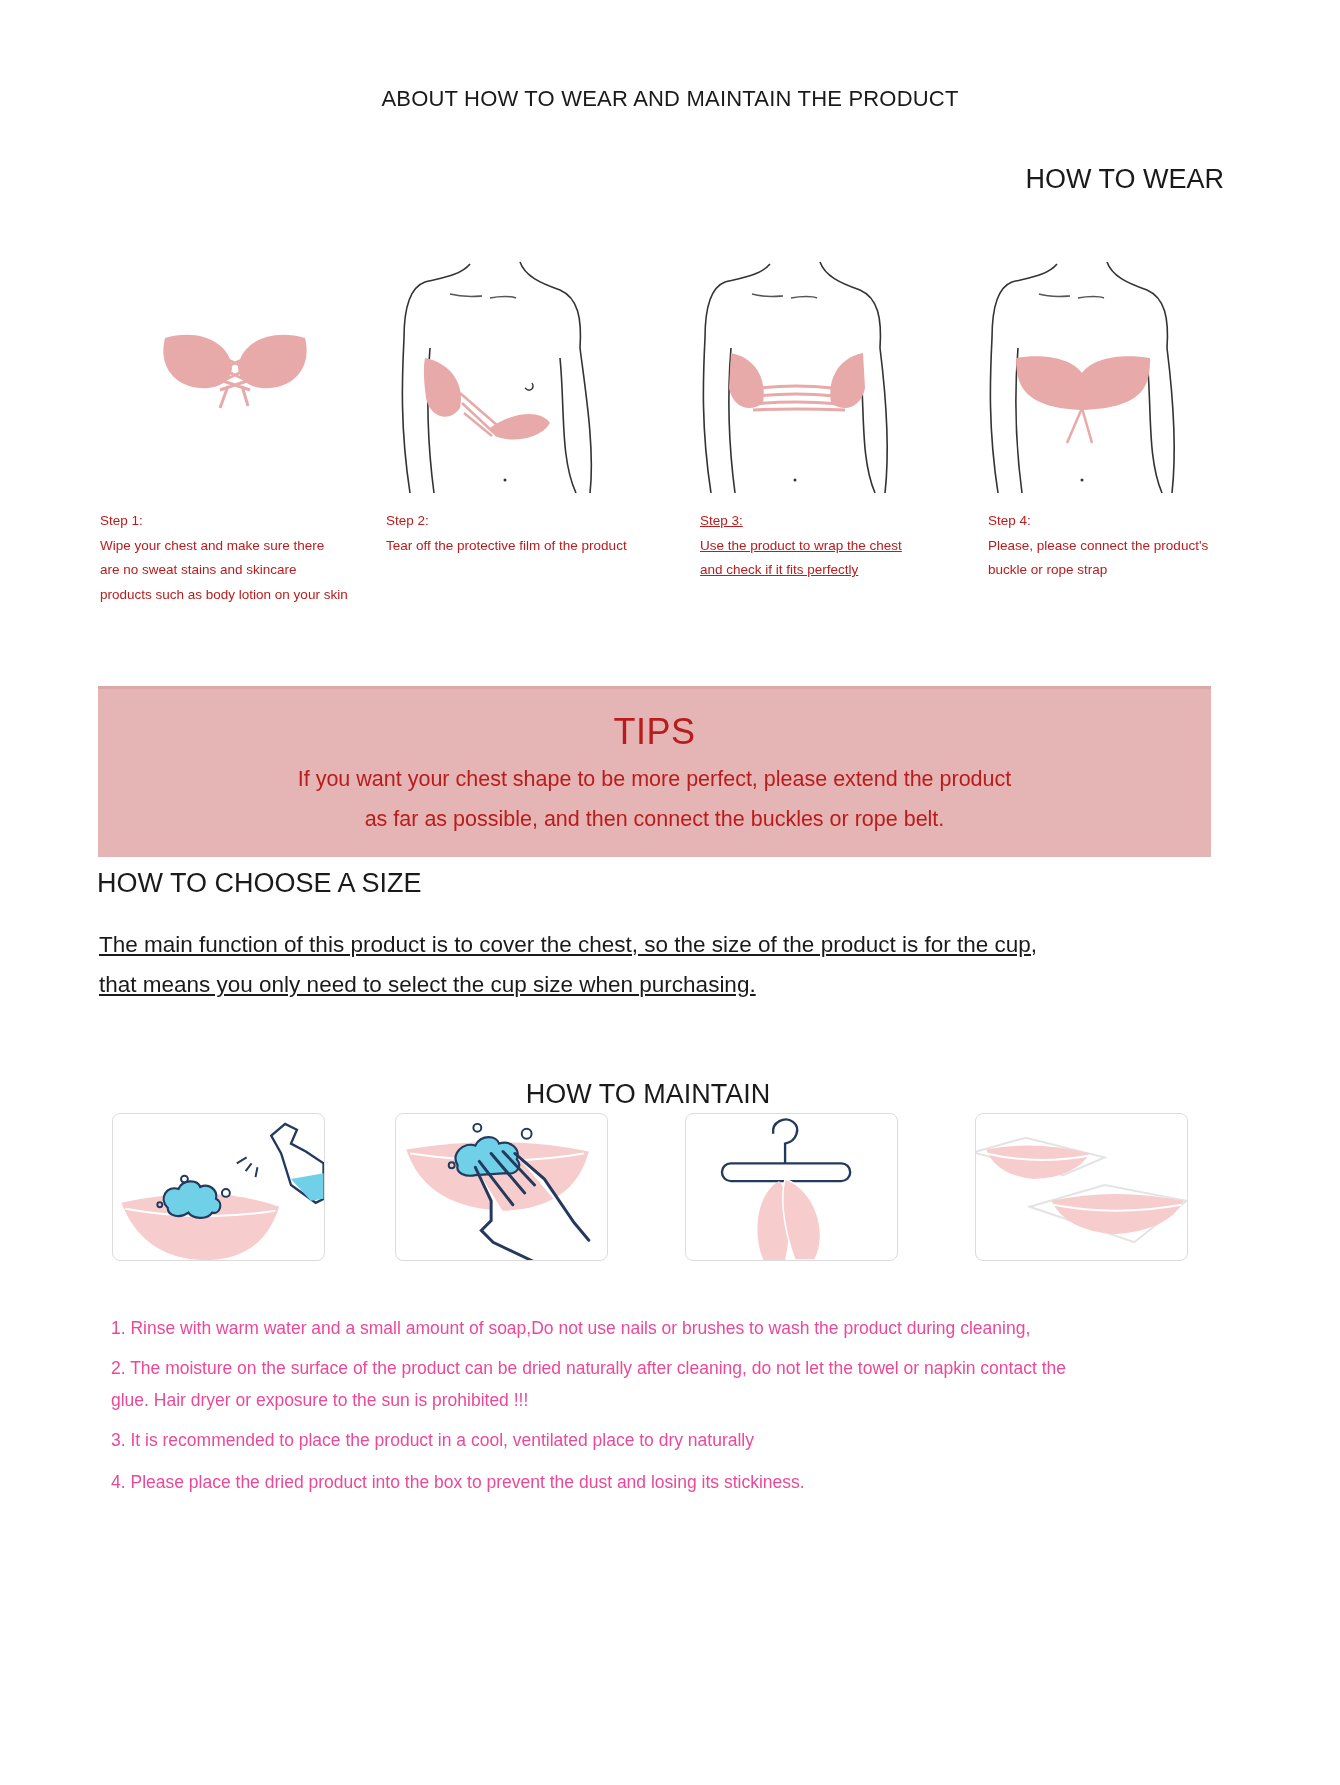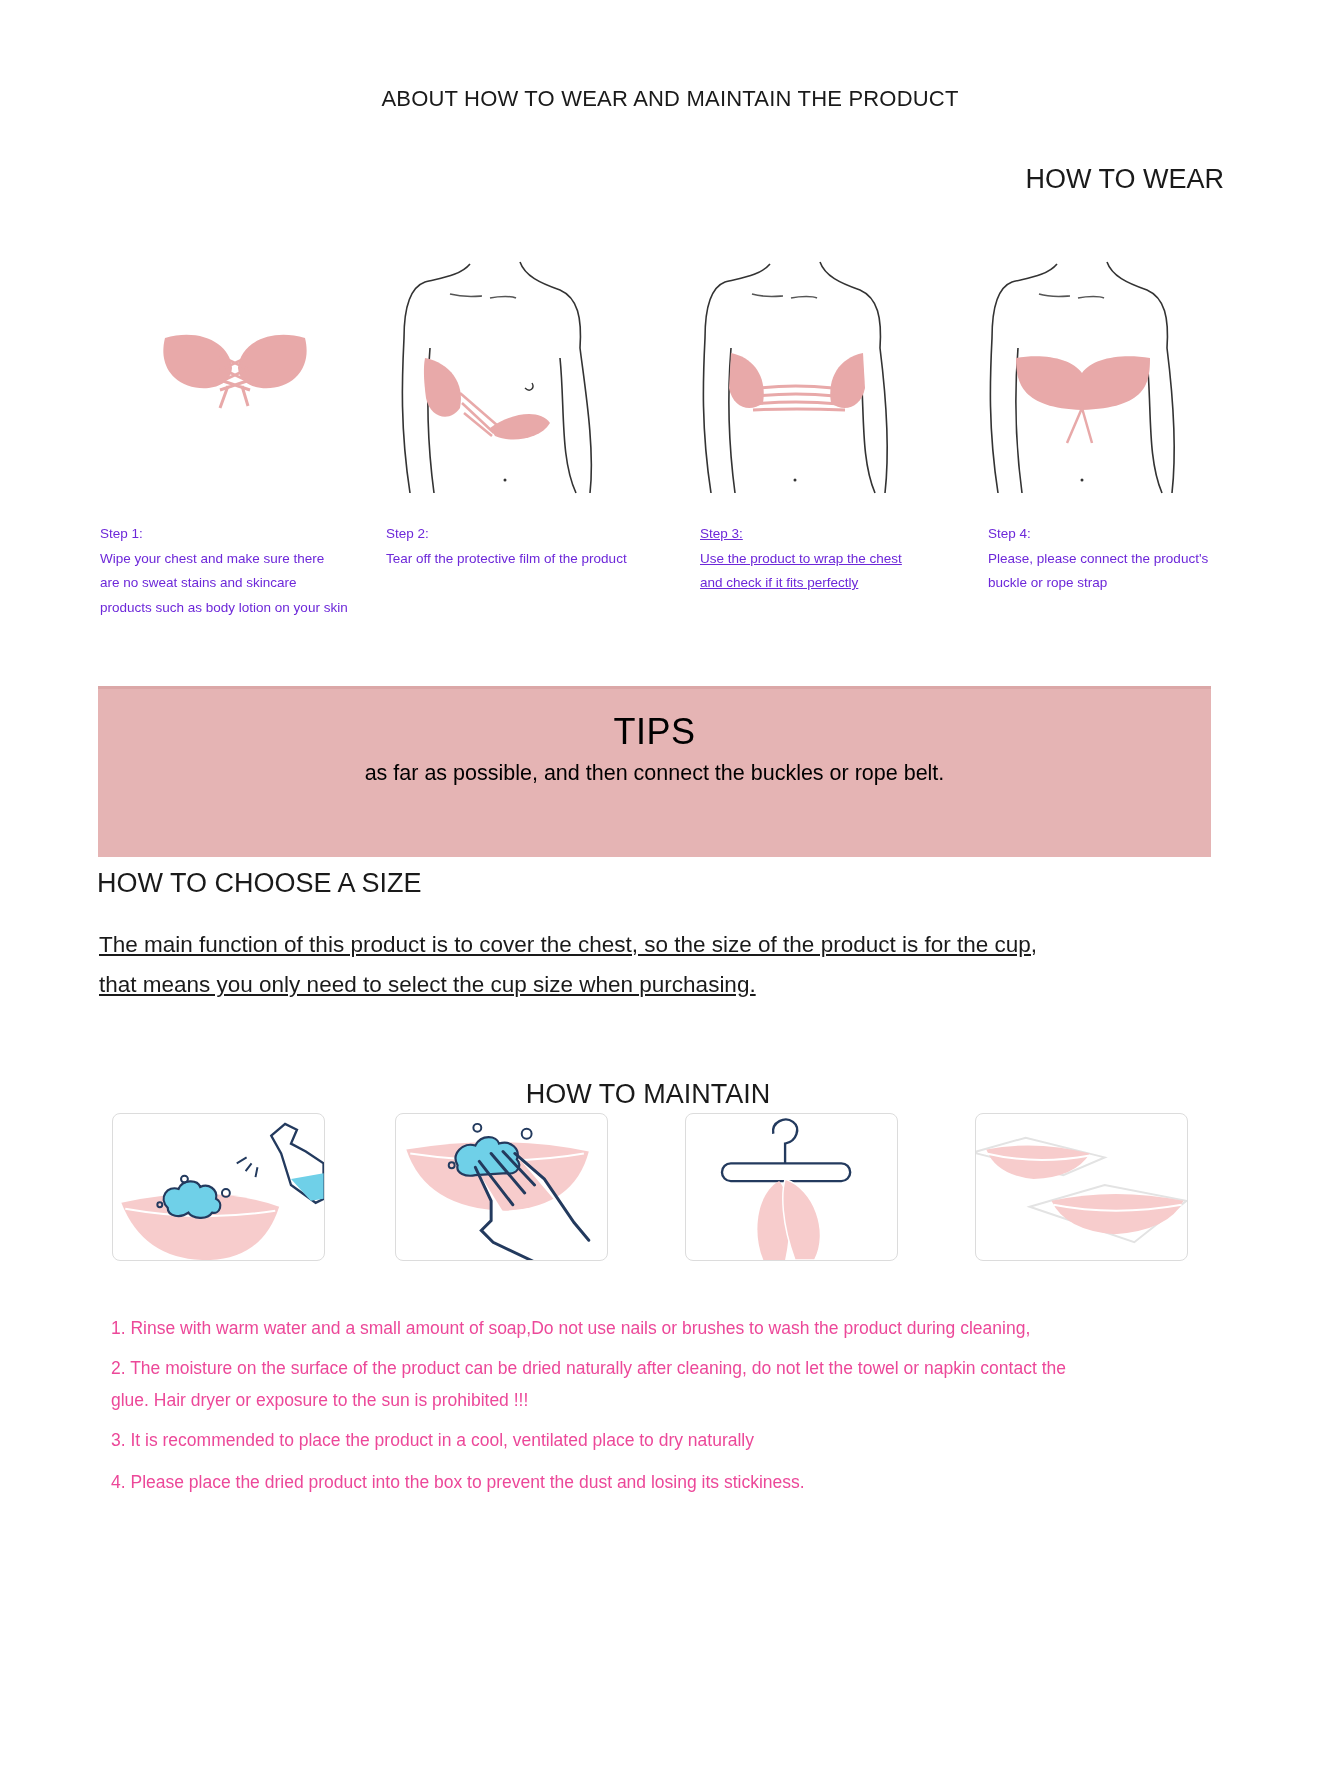--- a/index.html
+++ b/index.html
@@ -3,22 +3,22 @@
 <meta charset="utf-8">
 <style>
   * { box-sizing: border-box; margin: 0; padding: 0; }
   html, body { width: 1340px; height: 1785px; background: #ffffff; overflow: hidden; }
   body { position: relative; font-family: "Liberation Sans", sans-serif; color: #1a1a1a; }
   .abs { position: absolute; }
   .page-title { left: 0; width: 1340px; top: 86px; text-align: center; font-size: 22px; letter-spacing: 0.2px; }
   .wear-title { left: 0; width: 1224px; top: 164px; text-align: right; font-size: 27px; padding-left: 20px; }
   .illus { top: 258px; height: 240px; }
   .illus svg { width: 100%; height: 100%; display: block; }
-  .step { top: 522px; font-size: 13.5px; line-height: 24.5px; color: #6d28d9; }
-  .tips-box { left: 98px; top: 686px; width: 1113px; height: 171px; background: #e5b4b4; border-top: 3px solid #dba7a7; text-align: center; color: #000000; }
+  .step { top: 509px; font-size: 13.5px; line-height: 24.5px; color: #b91c1c; }
+  .tips-box { left: 98px; top: 686px; width: 1113px; height: 171px; background: #e5b4b4; border-top: 3px solid #dba7a7; text-align: center; color: #b91c1c; }
   .tips-title { font-size: 36px; padding-top: 22px; letter-spacing: 0.5px; }
   .tips-line { font-size: 21.5px; line-height: 40px; }
   .tips-line.first { margin-top: 6px; }
   .size-title { left: 97px; top: 868px; font-size: 27px; }
   .size-body { left: 99px; top: 925px; font-size: 22.5px; line-height: 40px; text-decoration: underline; }
   .maint-title { left: 0; width: 1296px; top: 1044px; text-align: center; font-size: 27px; margin-top: 35px; }
   .tile { top: 1113px; width: 213px; height: 148px; border: 1.5px solid #dcdcdc; border-radius: 8px; background: #fff; overflow: hidden; }
   .tile svg { width: 100%; height: 100%; display: block; }
   .maint-list { left: 111px; top: 1312px; font-size: 17.5px; color: #ec4899; }
   .maint-list .item { line-height: 32px; }
@@ -110,20 +110,21 @@
   <div>and check if it fits perfectly</div>
 </div>
 <div class="abs step" style="left:988px;">
   <div>Step 4:</div>
   <div>Please, please connect the product's</div>
   <div>buckle or rope strap</div>
 </div>
 
 <div class="abs tips-box">
   <div class="tips-title">TIPS</div>
+  <div class="tips-line first">If you want your chest shape to be more perfect, please extend the product</div>
   <div class="tips-line">as far as possible, and then connect the buckles or rope belt.</div>
 </div>
 
 <div class="abs size-title">HOW TO CHOOSE A SIZE</div>
 <div class="abs size-body">
   <div>The main function of this product is to cover the chest, so the size of the product is for the cup,</div>
   <div>that means you only need to select the cup size when purchasing.</div>
 </div>
 
 <div class="abs maint-title">HOW TO MAINTAIN</div>

